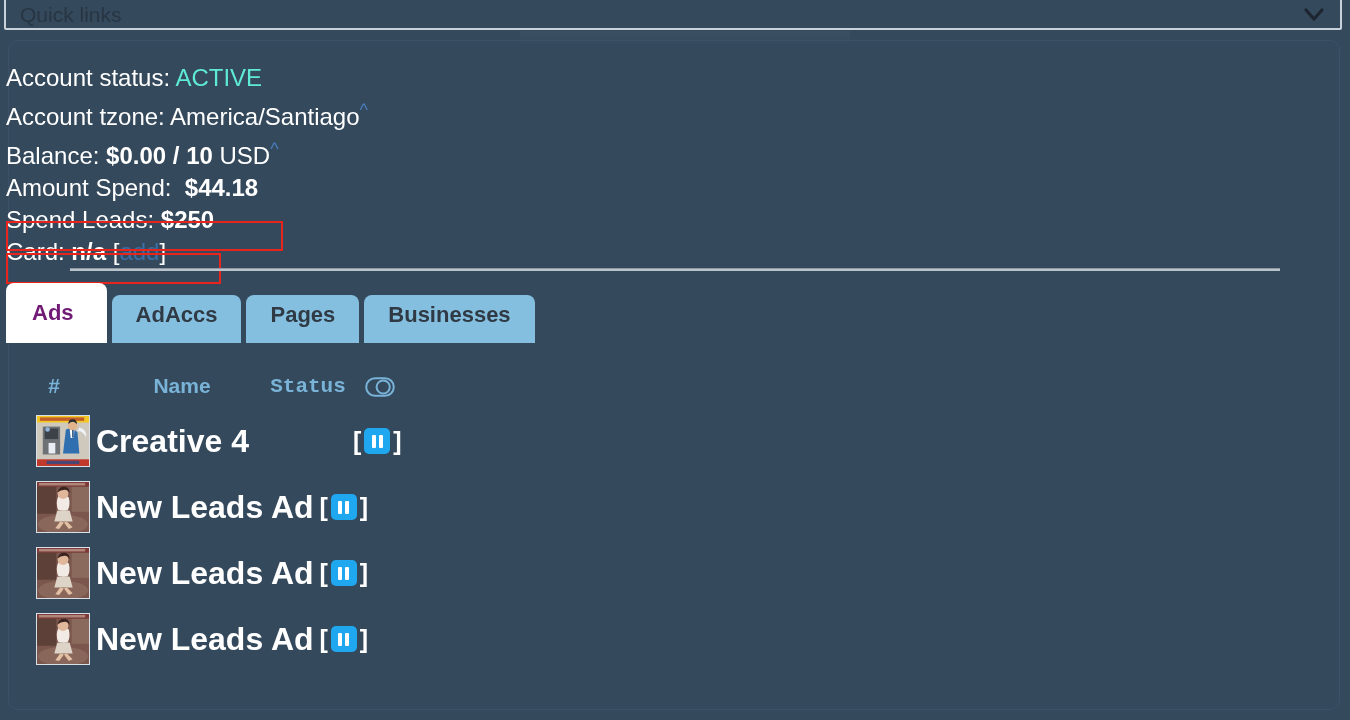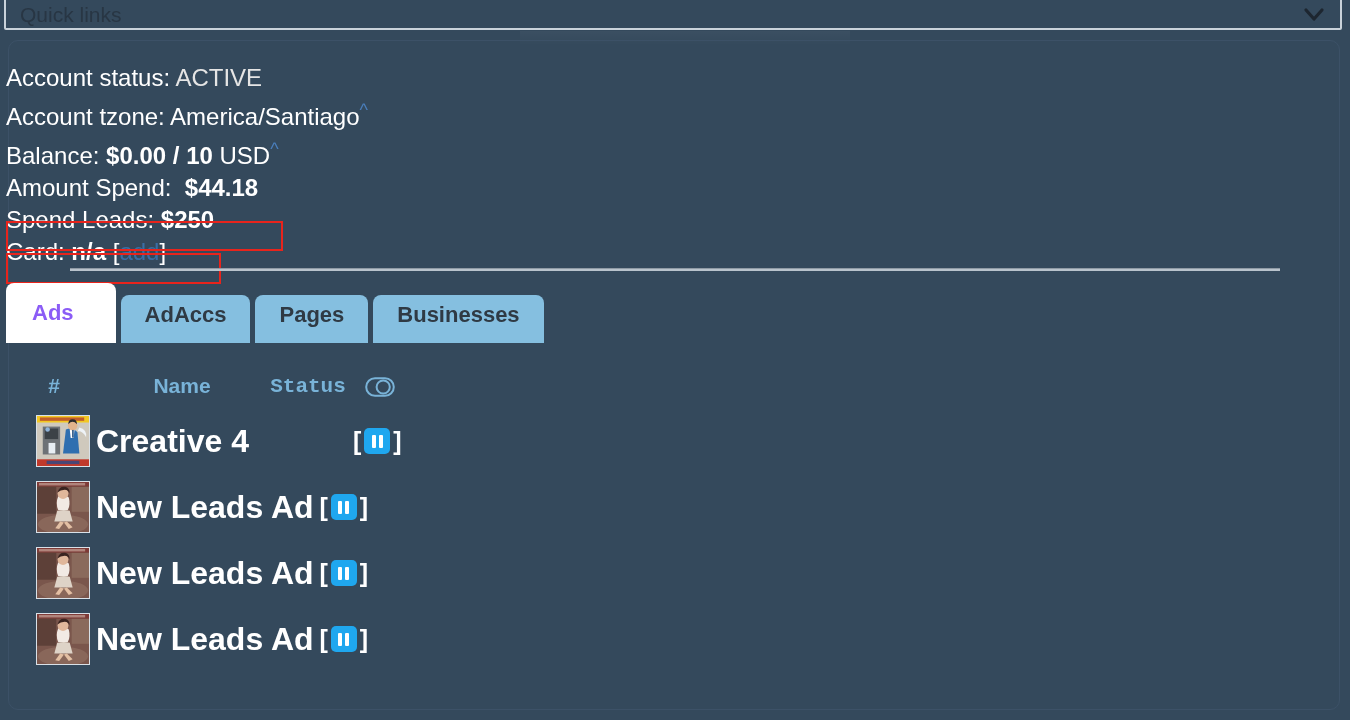--- a/index.html
+++ b/index.html
@@ -86,21 +86,21 @@
     left: 6px;
     top: 62px;
     width: 800px;
     color: #ffffff;
     font-size: 24px;
     line-height: 32px;
   }
   .info .line { white-space: nowrap; position: relative; }
   .lbl { color: #ffffff; }
   .val-bold { font-weight: bold; color: #ffffff; }
-  .val-active { color: #e5e5e5; }
+  .val-active { color: #5eead4; }
   .caret { color: #4a7ebb; font-size: 18px; vertical-align: super; }
   .link-add { color: #3a6ea5; }
 
   
   .annot {
     position: absolute;
     border: 2px solid #e8241c;
     box-sizing: border-box;
     pointer-events: none;
   }
@@ -133,22 +133,22 @@
     font-size: 22px;
     font-weight: bold;
     padding: 6px 24px 14px 24px;
     border-radius: 8px 8px 0 0;
     line-height: 28px;
     cursor: pointer;
     white-space: nowrap;
   }
   .tab.active {
     background: #ffffff;
-    color: #8b5cf6;
-    padding: 16px 42px 16px 26px;
+    color: #701a75;
+    padding: 16px 33px 16px 26px;
   }
 
   
   .table {
     position: absolute;
     left: 6px;
     top: 364px;
     width: 700px;
   }
   .thead {

